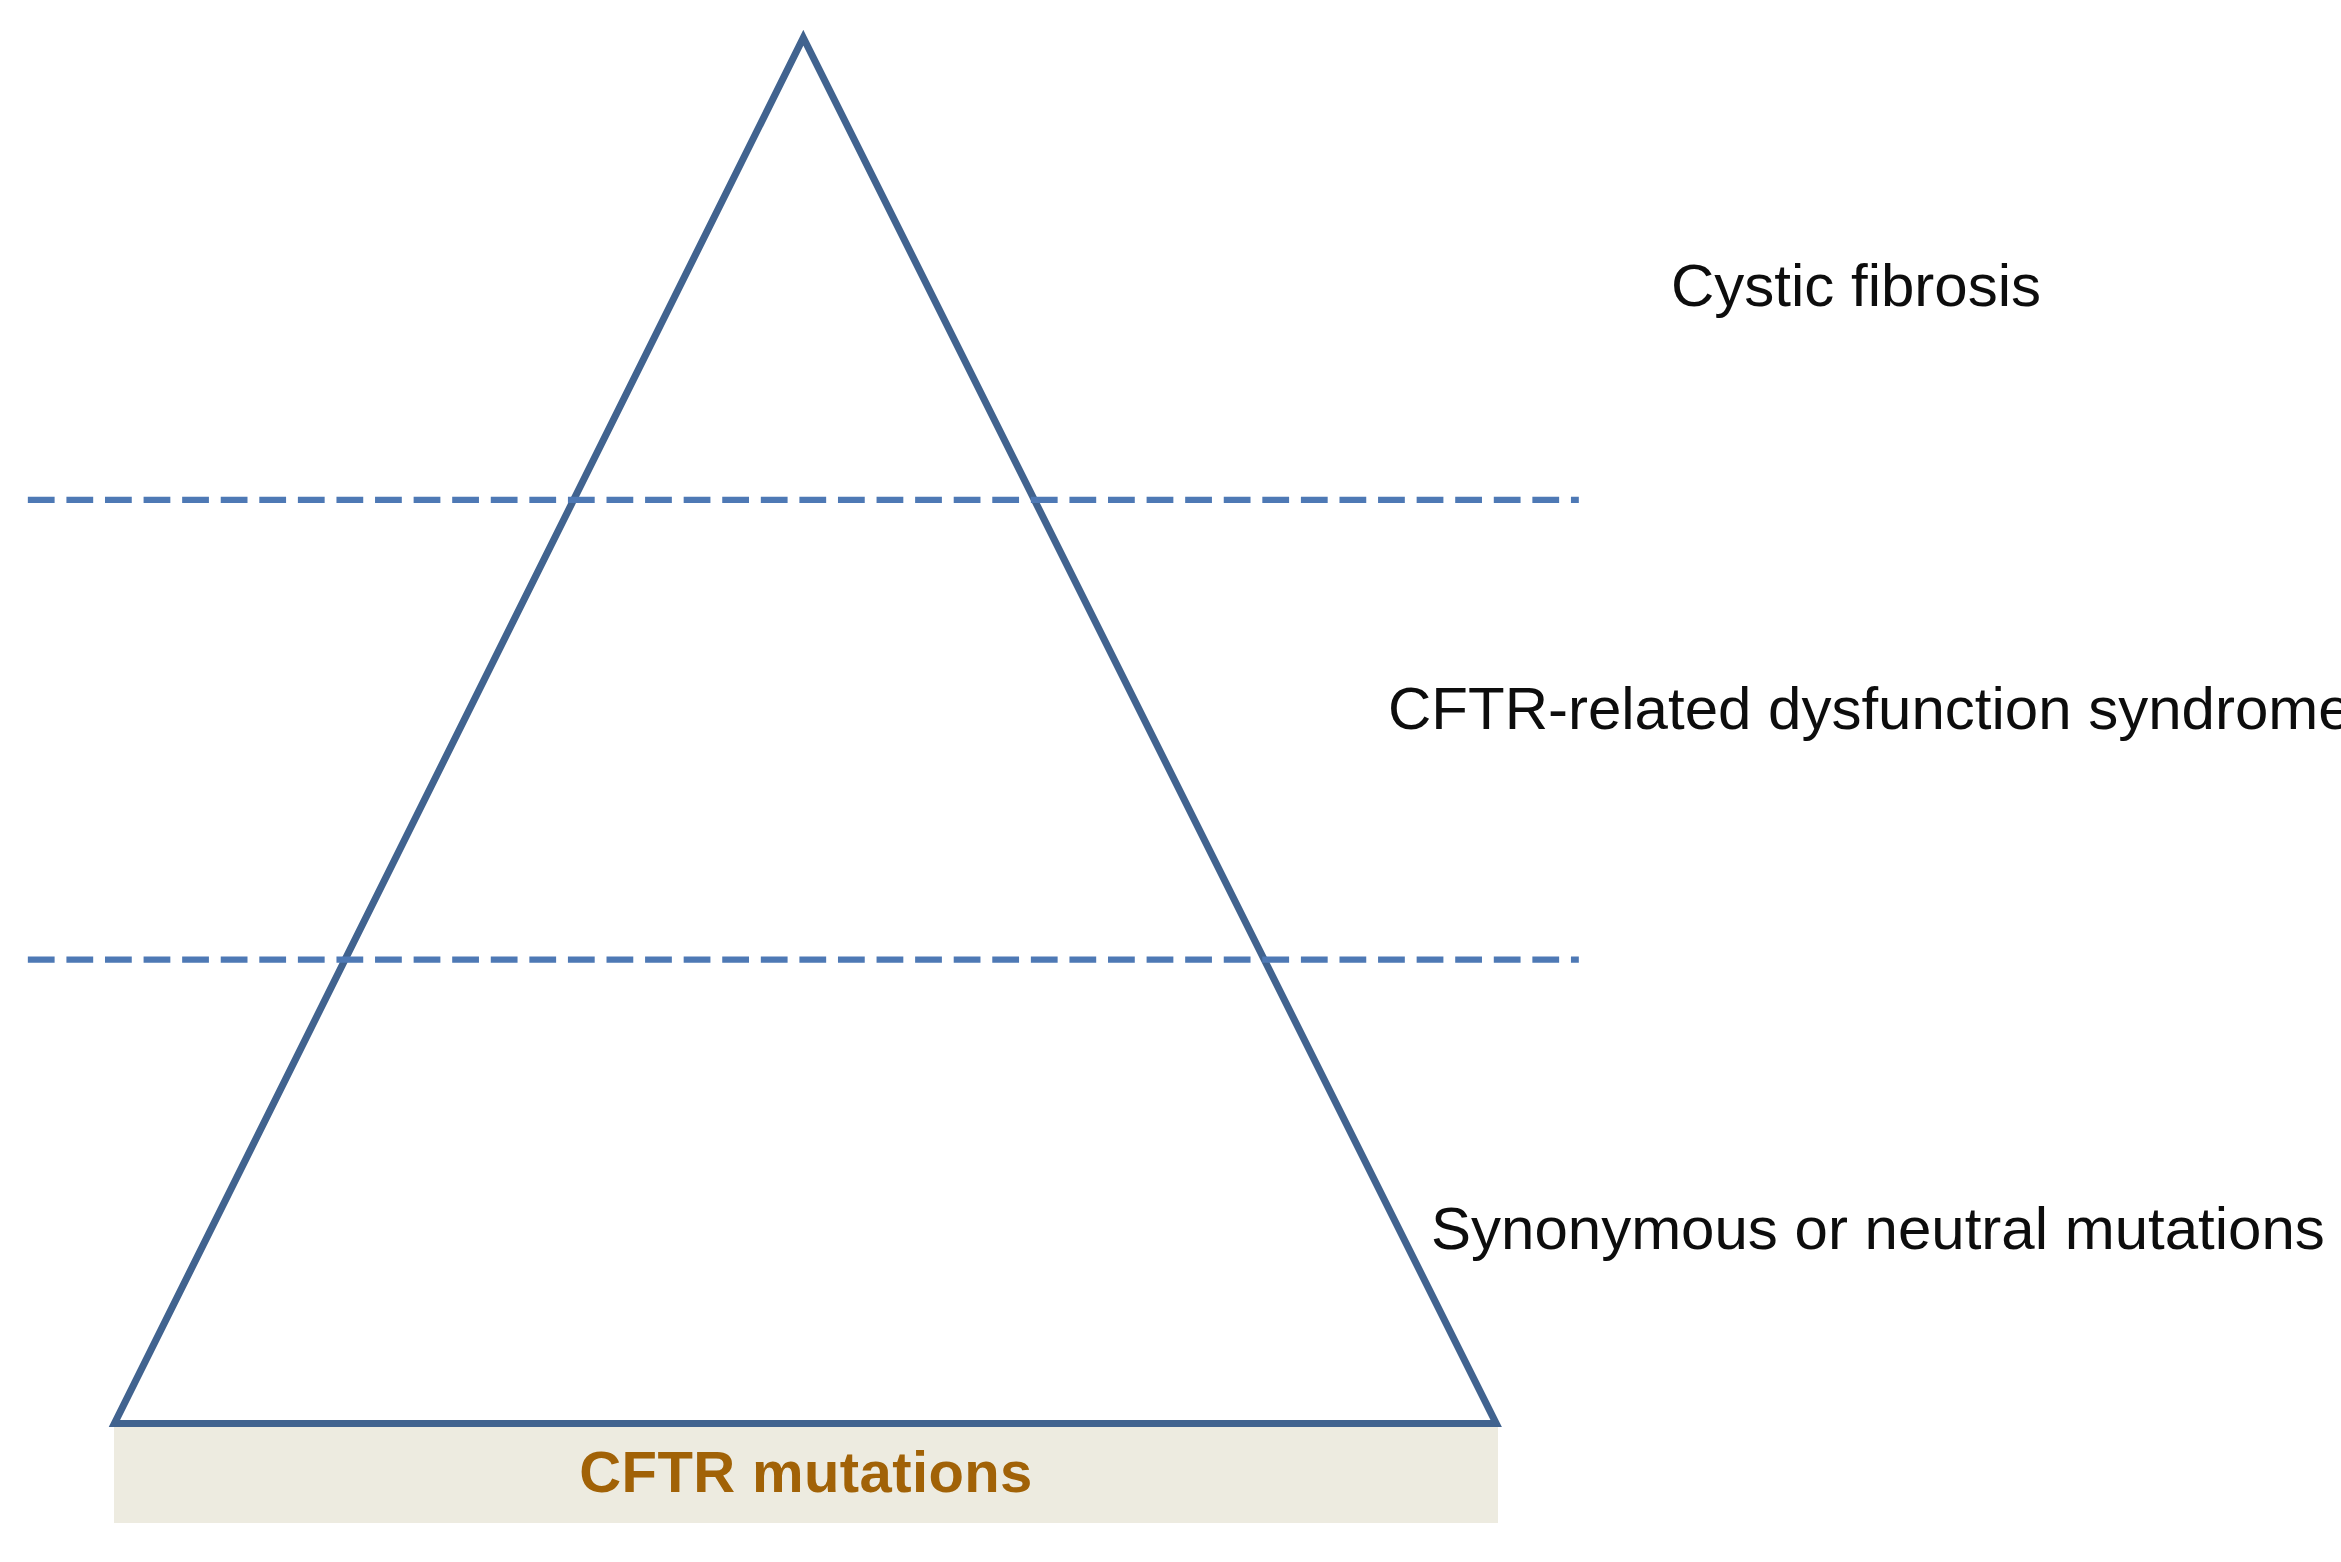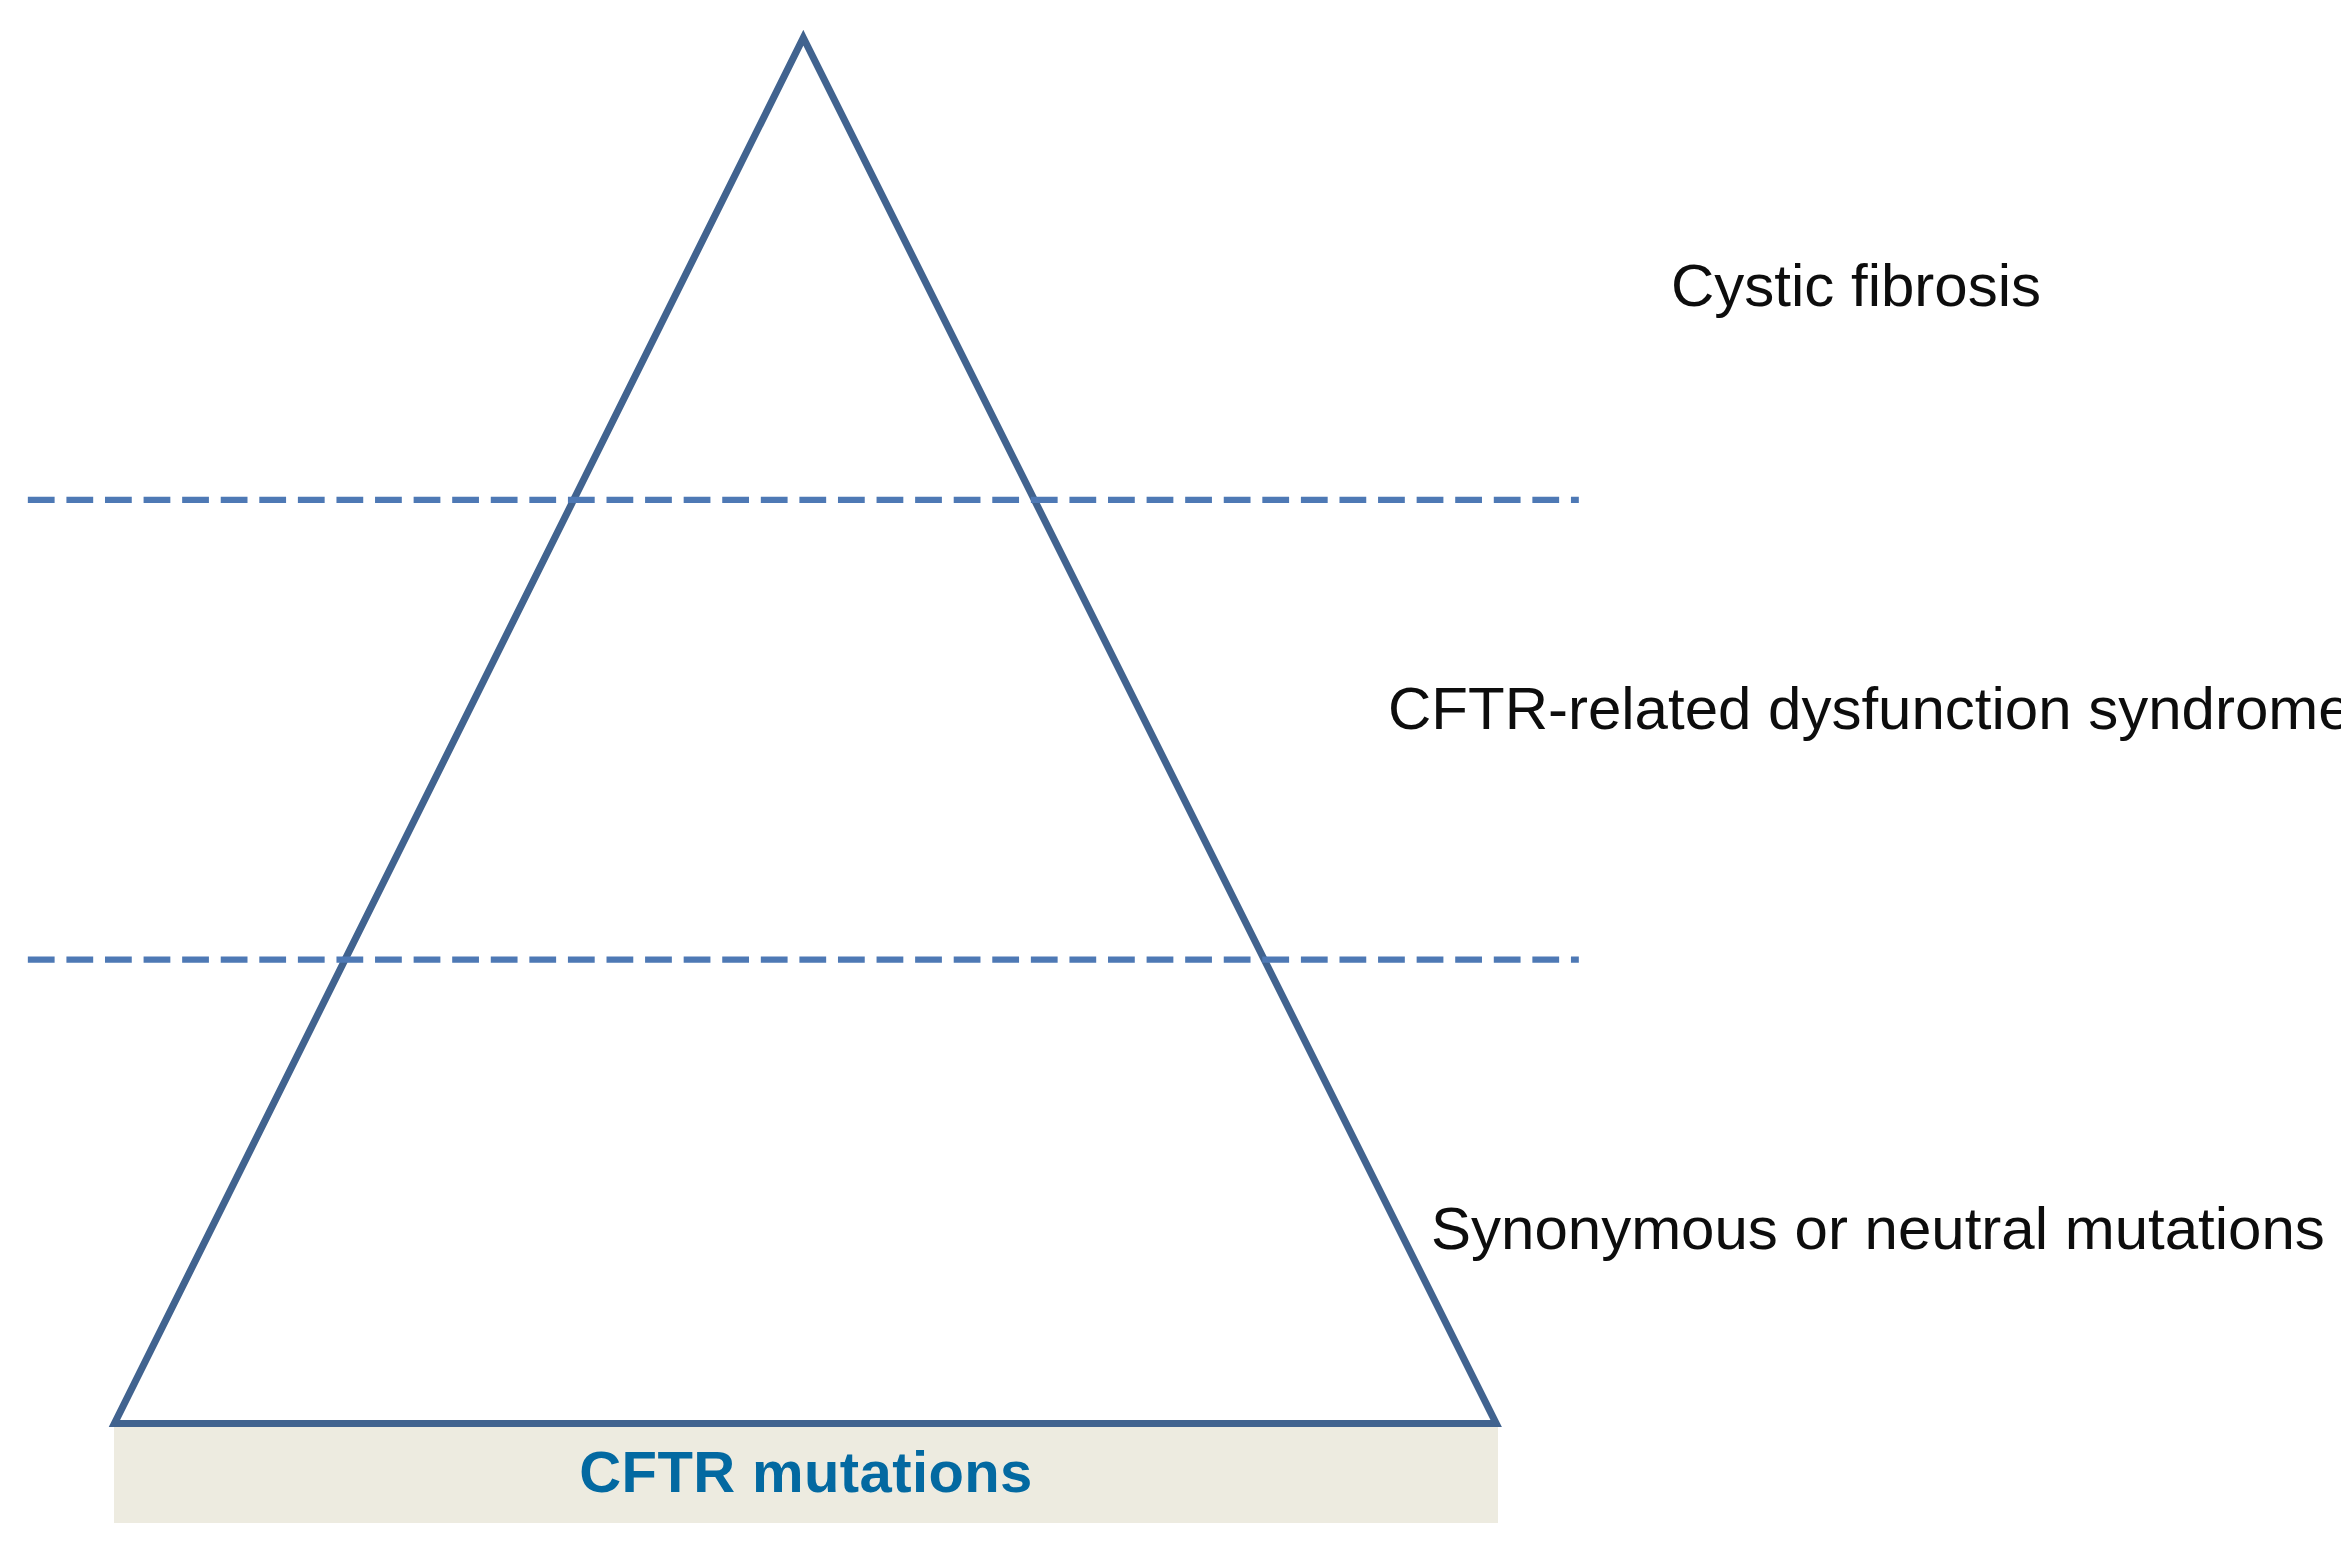--- a/index.html
+++ b/index.html
@@ -86,17 +86,17 @@
     <line id="lower-divider" x1="35" y1="1219" x2="2005" y2="1219" stroke="#4E79B5" stroke-width="8" stroke-dasharray="34 15" stroke-linecap="butt"></line>
   </svg>
 
   <div class="tier-label" id="label-cystic-fibrosis" style="color: rgb(13, 13, 13);">Cystic fibrosis</div>
 
   <div class="tier-label" id="label-cftr-related" style="color: rgb(13, 13, 13);">CFTR-related dysfunction syndrome</div>
 
   <div class="tier-label" id="label-synonymous" style="color: rgb(13, 13, 13); margin-left: 36px;">Synonymous or neutral mutations</div>
 
   <div id="base-bar" style="background: rgb(237, 235, 224);">
-    <span id="base-bar-label" style="color: #0369a1;">CFTR mutations</span>
+    <span id="base-bar-label" style="color: #a16207;">CFTR mutations</span>
   </div>
 
 </div>
 
 
 </body></html>

